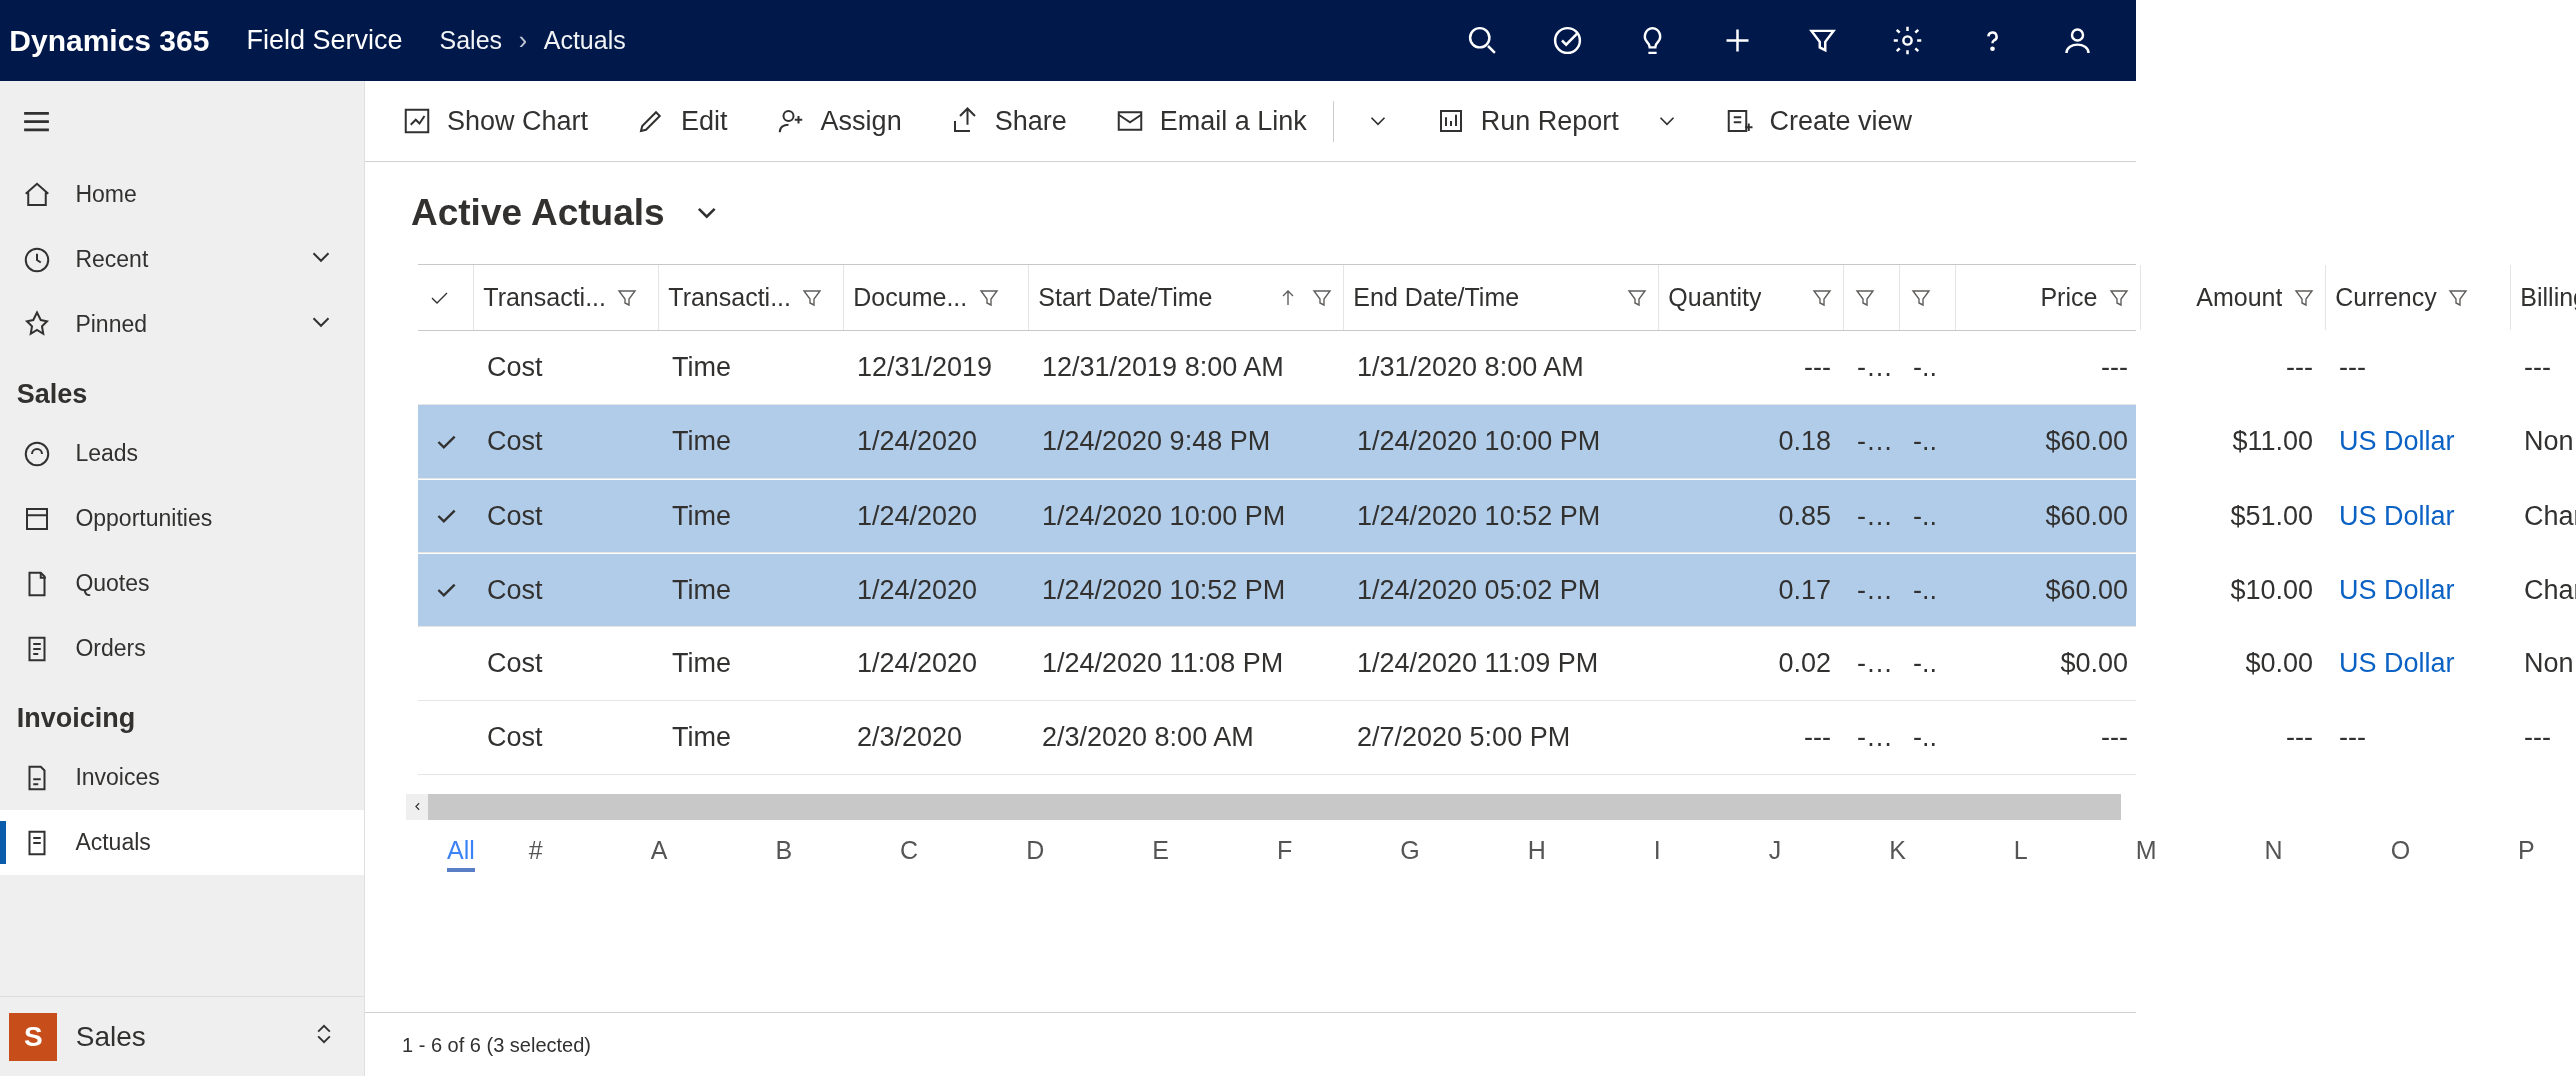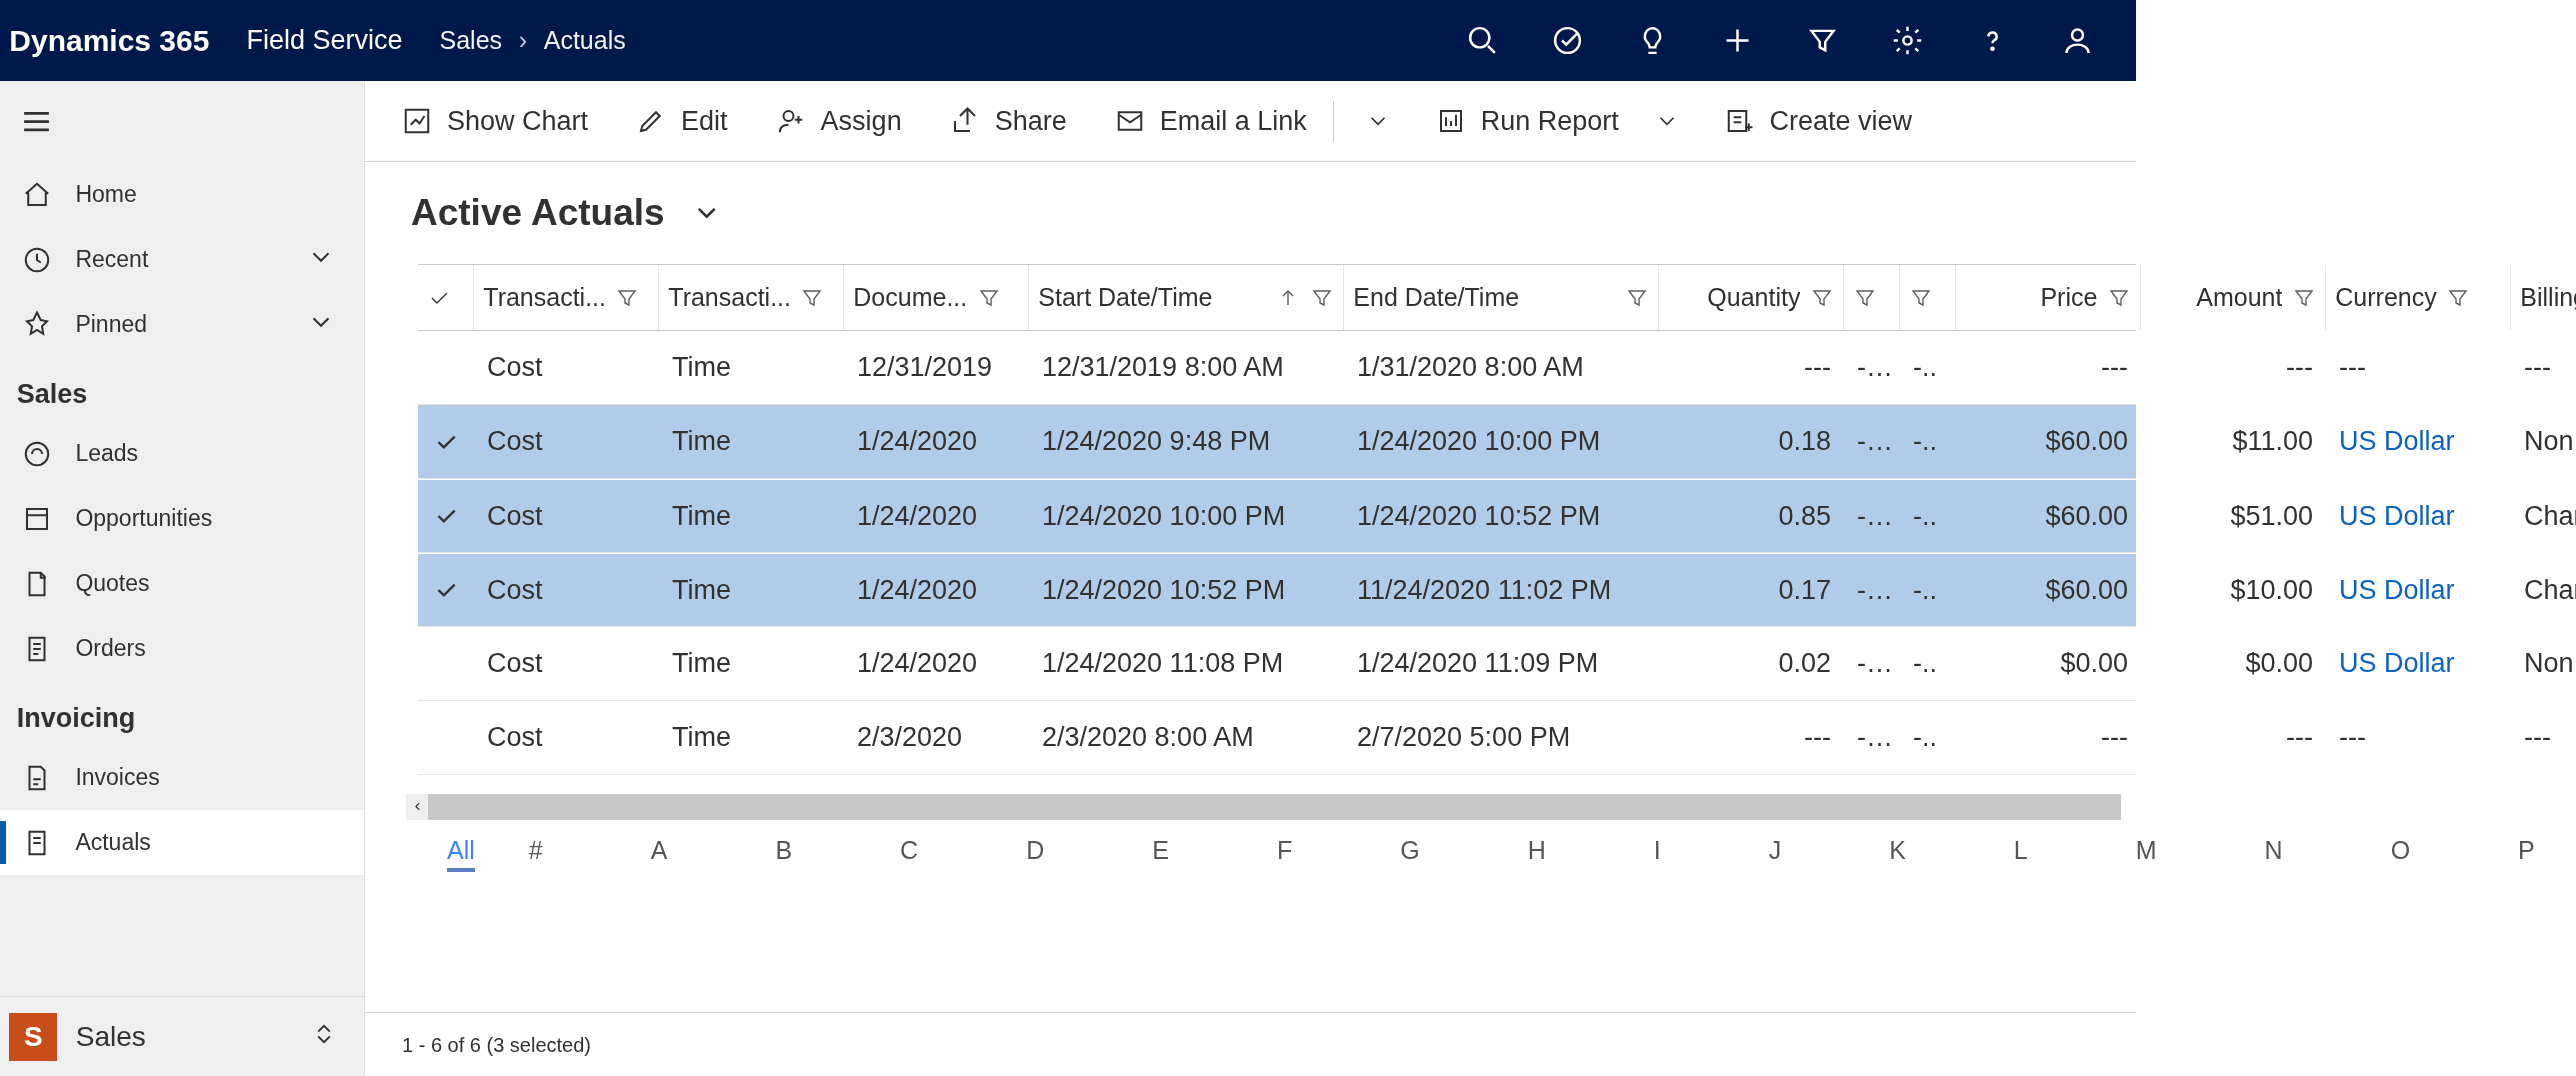--- a/index.html
+++ b/index.html
@@ -361,21 +361,21 @@
                 <svg viewBox="0 0 24 24">
                   <path d="M4 5h16l-6 8v6l-4-2v-4z"></path>
                 </svg>
               </div>
             <div class="hc">
                 <span class="txt">End Date/Time</span>
                 <svg class="sorticon" viewBox="0 0 24 24">
                   <path d="M4 5h16l-6 8v6l-4-2v-4z"></path>
                 </svg>
               </div>
-            <div class="hc" style="justify-content:flex-end;">
+            <div class="hc" style="justify-content:space-between;">
                 <span class="txt">Quantity</span>
                 <svg viewBox="0 0 24 24">
                   <path d="M4 5h16l-6 8v6l-4-2v-4z"></path>
                 </svg>
               </div>
             <div class="hc">
                 <svg viewBox="0 0 24 24">
                   <path d="M4 5h16l-6 8v6l-4-2v-4z"></path>
                 </svg>
               </div>
@@ -463,21 +463,21 @@
               <div class="grow sel">
                 <div class="gc chk">
                   <svg viewBox="0 0 24 24">
                     <path d="M5 12l5 5L20 7"></path>
                   </svg>
                 </div>
                 <div class="gc">Cost</div>
                 <div class="gc">Time</div>
                 <div class="gc">1/24/2020</div>
                 <div class="gc">1/24/2020 10:52 PM</div>
-                <div class="gc">11/24/2020 11:02 PM</div>
+                <div class="gc">1/24/2020 05:02 PM</div>
                 <div class="gc right">0.17</div>
                 <div class="gc">-...</div>
                 <div class="gc">-..</div>
                 <div class="gc right">$60.00</div>
                 <div class="gc right">$10.00</div>
                 <div class="gc link">US Dollar</div>
                 <div class="gc">Chargeable</div>
               </div>
               <div class="grow">
                 <div class="gc chk"></div>

